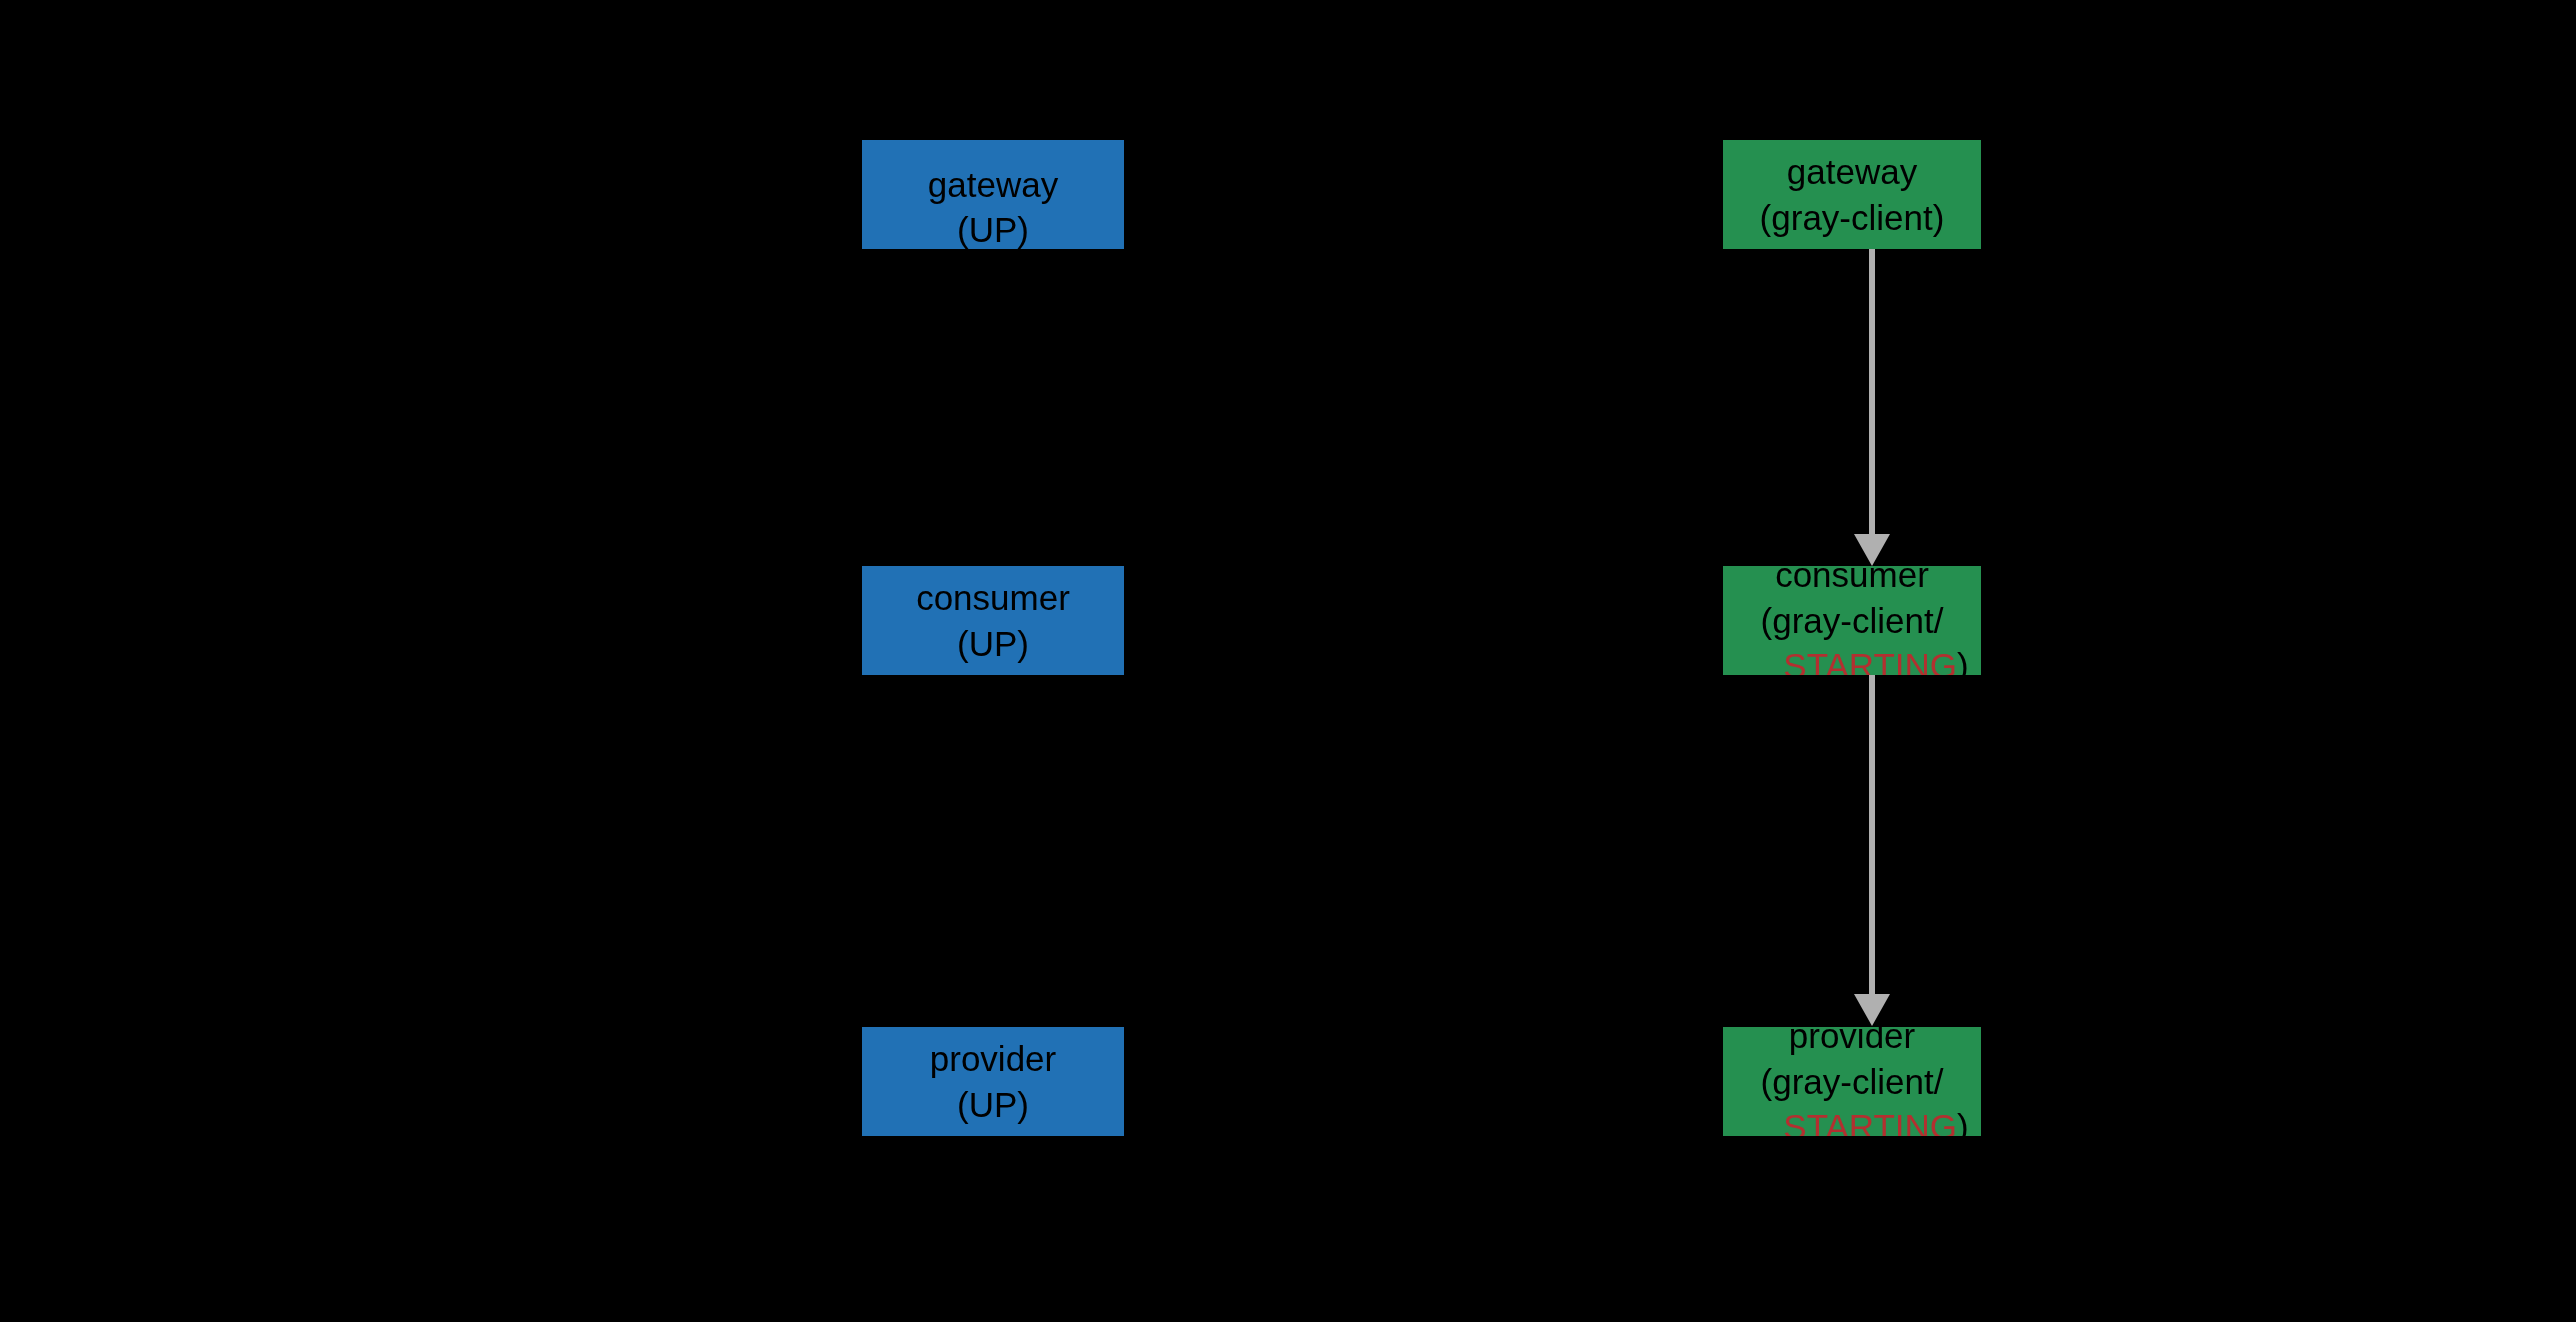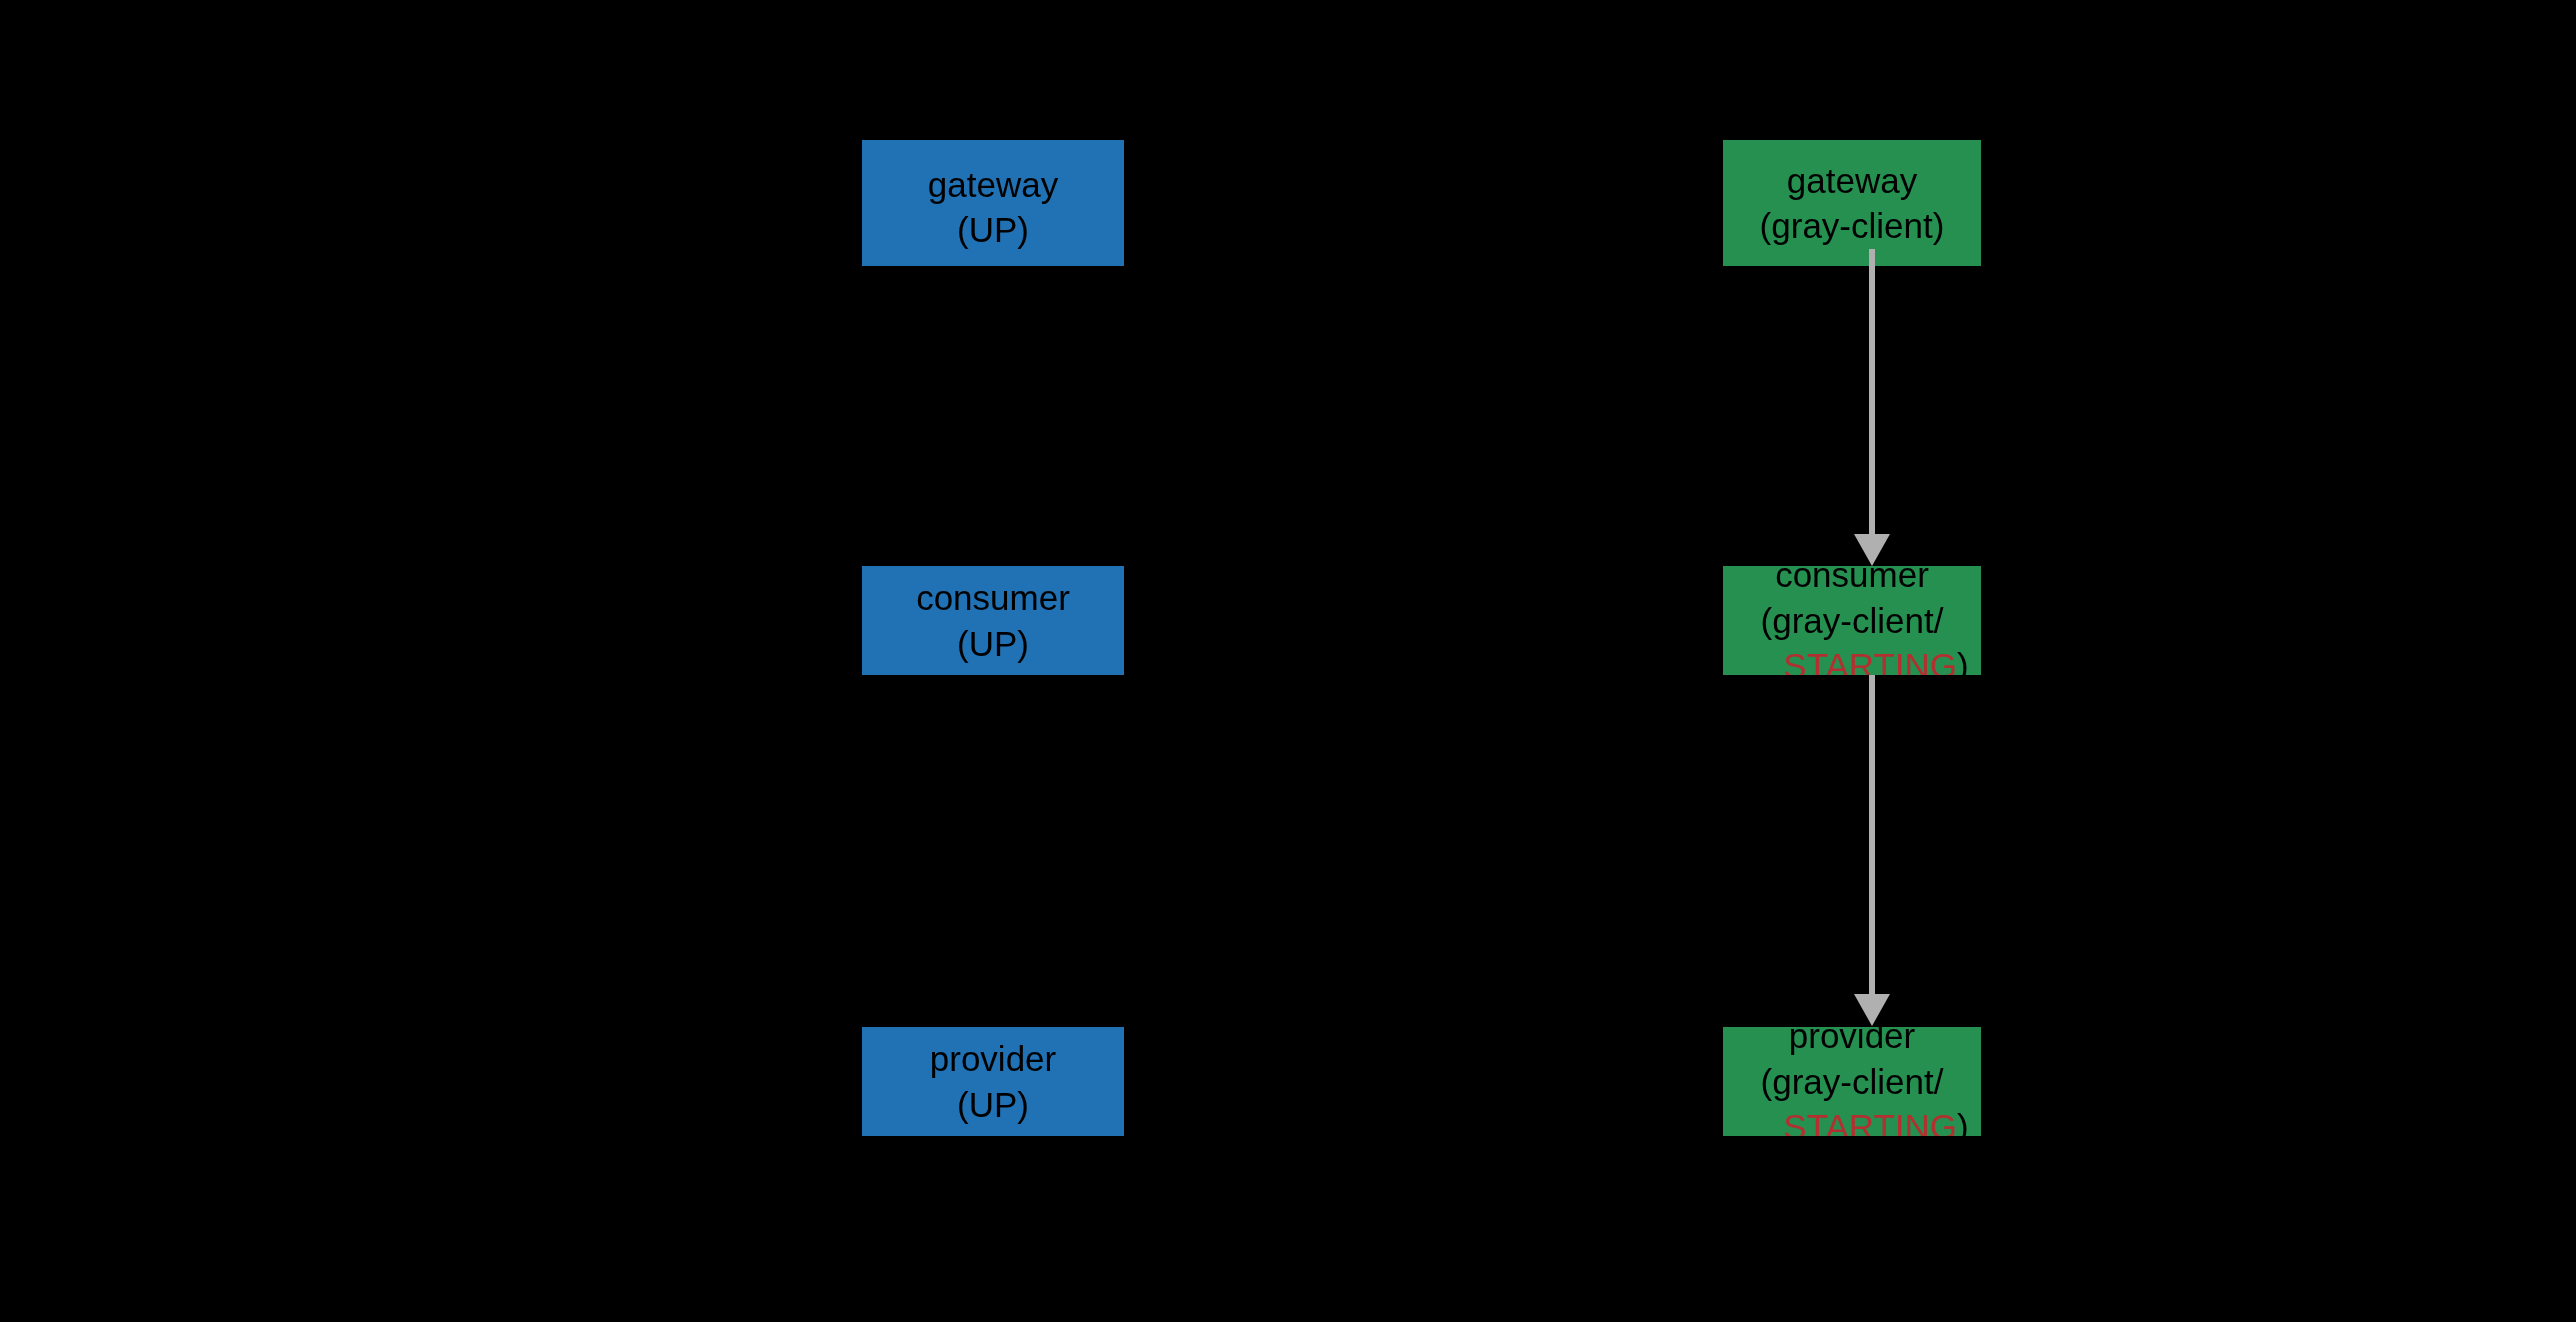--- a/index.html
+++ b/index.html
@@ -38,21 +38,21 @@
   .node.blue  { background: #2171b5; }
   .node.green { background: #259050; }
 
   .node .status-starting { color: #b33030; margin-left: 48px; }
 
   
   .col-left  { left: 862px; width: 262px; }
   
   .col-right { left: 1723px; width: 258px; }
 
-  .row-gateway  { top: 140px;  height: 126px; }
+  .row-gateway  { top: 140px;  height: 109px; }
   .row-consumer { top: 566px; height: 109px; }
   .row-provider { top: 1027px; height: 109px; }
 
   
   .node { font-size: 35px; }
 
   
   .node.clip-bottom {
     justify-content: flex-start;
     padding-top: 21.6px;

